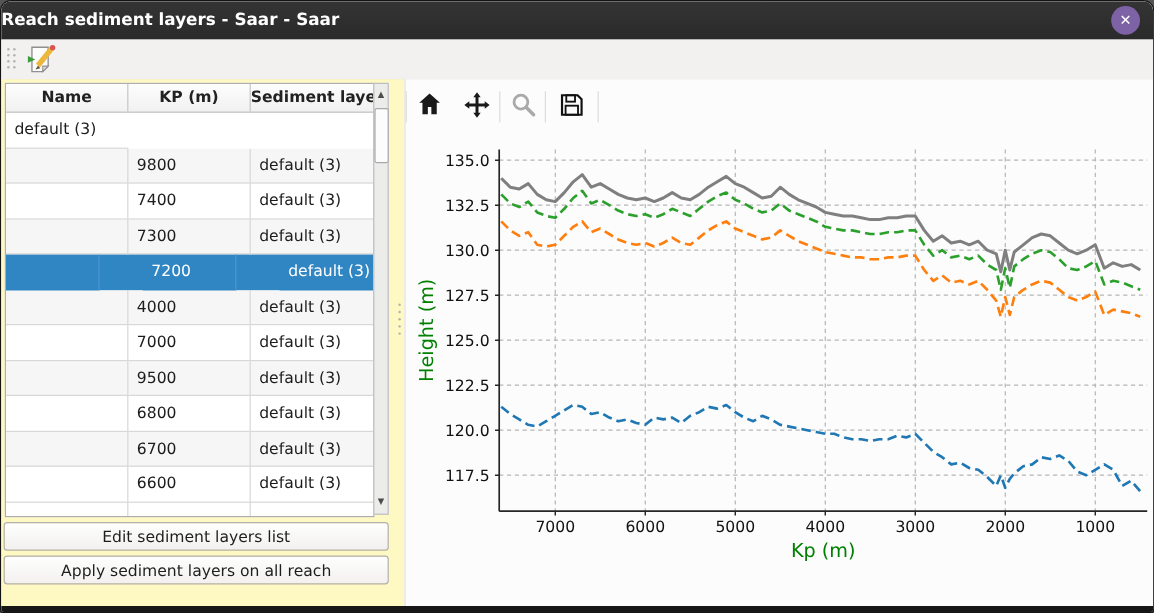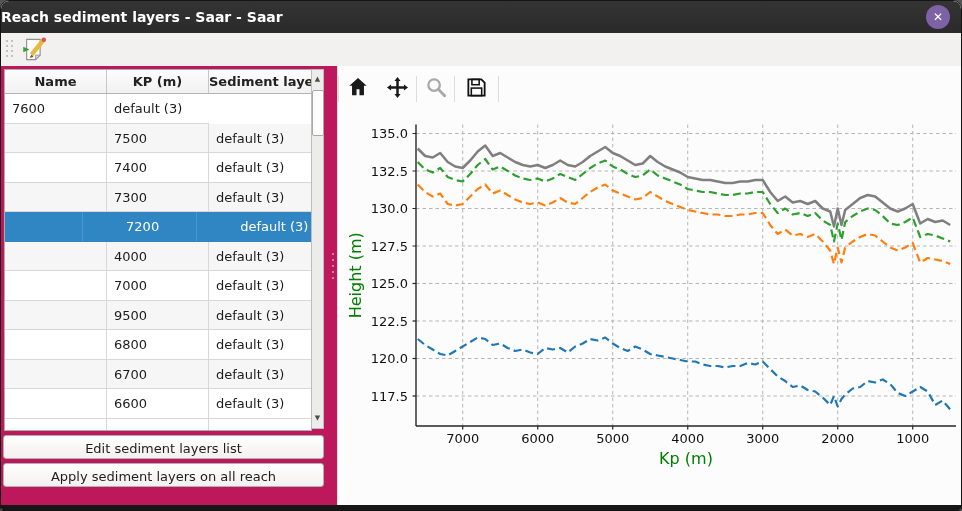--- a/index.html
+++ b/index.html
@@ -13,21 +13,21 @@
   .close-btn{position:absolute;right:11px;top:4px;width:24px;height:24px;border-radius:50%;
              background:#7d62a6;color:#fff;font-size:12px;font-weight:bold;text-align:center;
              line-height:24px;cursor:pointer;}
   
   .main-toolbar{position:absolute;left:0;top:32px;width:100%;height:33px;background:#f2f1f0;
                 border-bottom:1px solid #d8d6d3;}
   .grip{position:absolute;left:5px;top:7px;width:10px;height:20px;}
   .grip i, .vgrip i{display:block;position:absolute;width:2px;height:2px;background:#b3b1ae;border-radius:50%;}
   .tool-btn{position:absolute;left:20px;top:3px;width:27px;height:27px;cursor:pointer;}
   
-  .left-panel{position:absolute;left:0;top:65px;width:336px;bottom:5px;background:#be185d;}
+  .left-panel{position:absolute;left:0;top:65px;width:336px;bottom:5px;background:#fef9c3;}
   .tablewrap{position:absolute;left:3px;top:3px;width:306px;height:360px;background:#fff;
              border:1px solid #aeaeae;overflow:hidden;}
   .thead{display:flex;height:23px;background:linear-gradient(#fdfdfd,#f1f1f1);border-bottom:1px solid #b4b4b4;}
   .thcell{font-size:13px;font-weight:bold;color:#222;text-align:center;line-height:23px;
           border-right:1px solid #c6c6c6;box-sizing:border-box;overflow:hidden;white-space:nowrap;}
   .c0{width:102px;} .c1{width:102px;} .c2{width:102px;border-right:none;}
   .trow{display:flex;height:29.5px;background:#fff;}
   .trow.alt{background:#f6f6f6;}
   .trow.selected{background:#3086c3;gap:36px;}
   .trow.selected .tcell{color:#fff;border-right-color:#4a97cf;border-bottom-color:#3086c3;}
@@ -97,26 +97,25 @@
 
   <div class="left-panel">
     <div class="tablewrap">
       <div class="thead">
         <div class="thcell c0">Name</div>
         <div class="thcell c1">KP (m)</div>
         <div class="thcell c2">Sediment layers</div>
       </div>
       <div id="tbody">
           <div class="trow">
-            <div class="tcell c1">7600</div>
-            <div class="tcell c2">default (3)</div>
-          </div>
-          <div class="trow alt">
-            <div class="tcell c0"></div>
-            <div class="tcell c1">7500</div>
+            <div class="tcell c2">default (3)</div>
+          </div>
+          <div class="trow alt">
+            <div class="tcell c0"></div>
+            <div class="tcell c1">9800</div>
             <div class="tcell c2">default (3)</div>
           </div>
           <div class="trow">
             <div class="tcell c0"></div>
             <div class="tcell c1">7400</div>
             <div class="tcell c2">default (3)</div>
           </div>
           <div class="trow alt">
             <div class="tcell c0"></div>
             <div class="tcell c1">7300</div>

